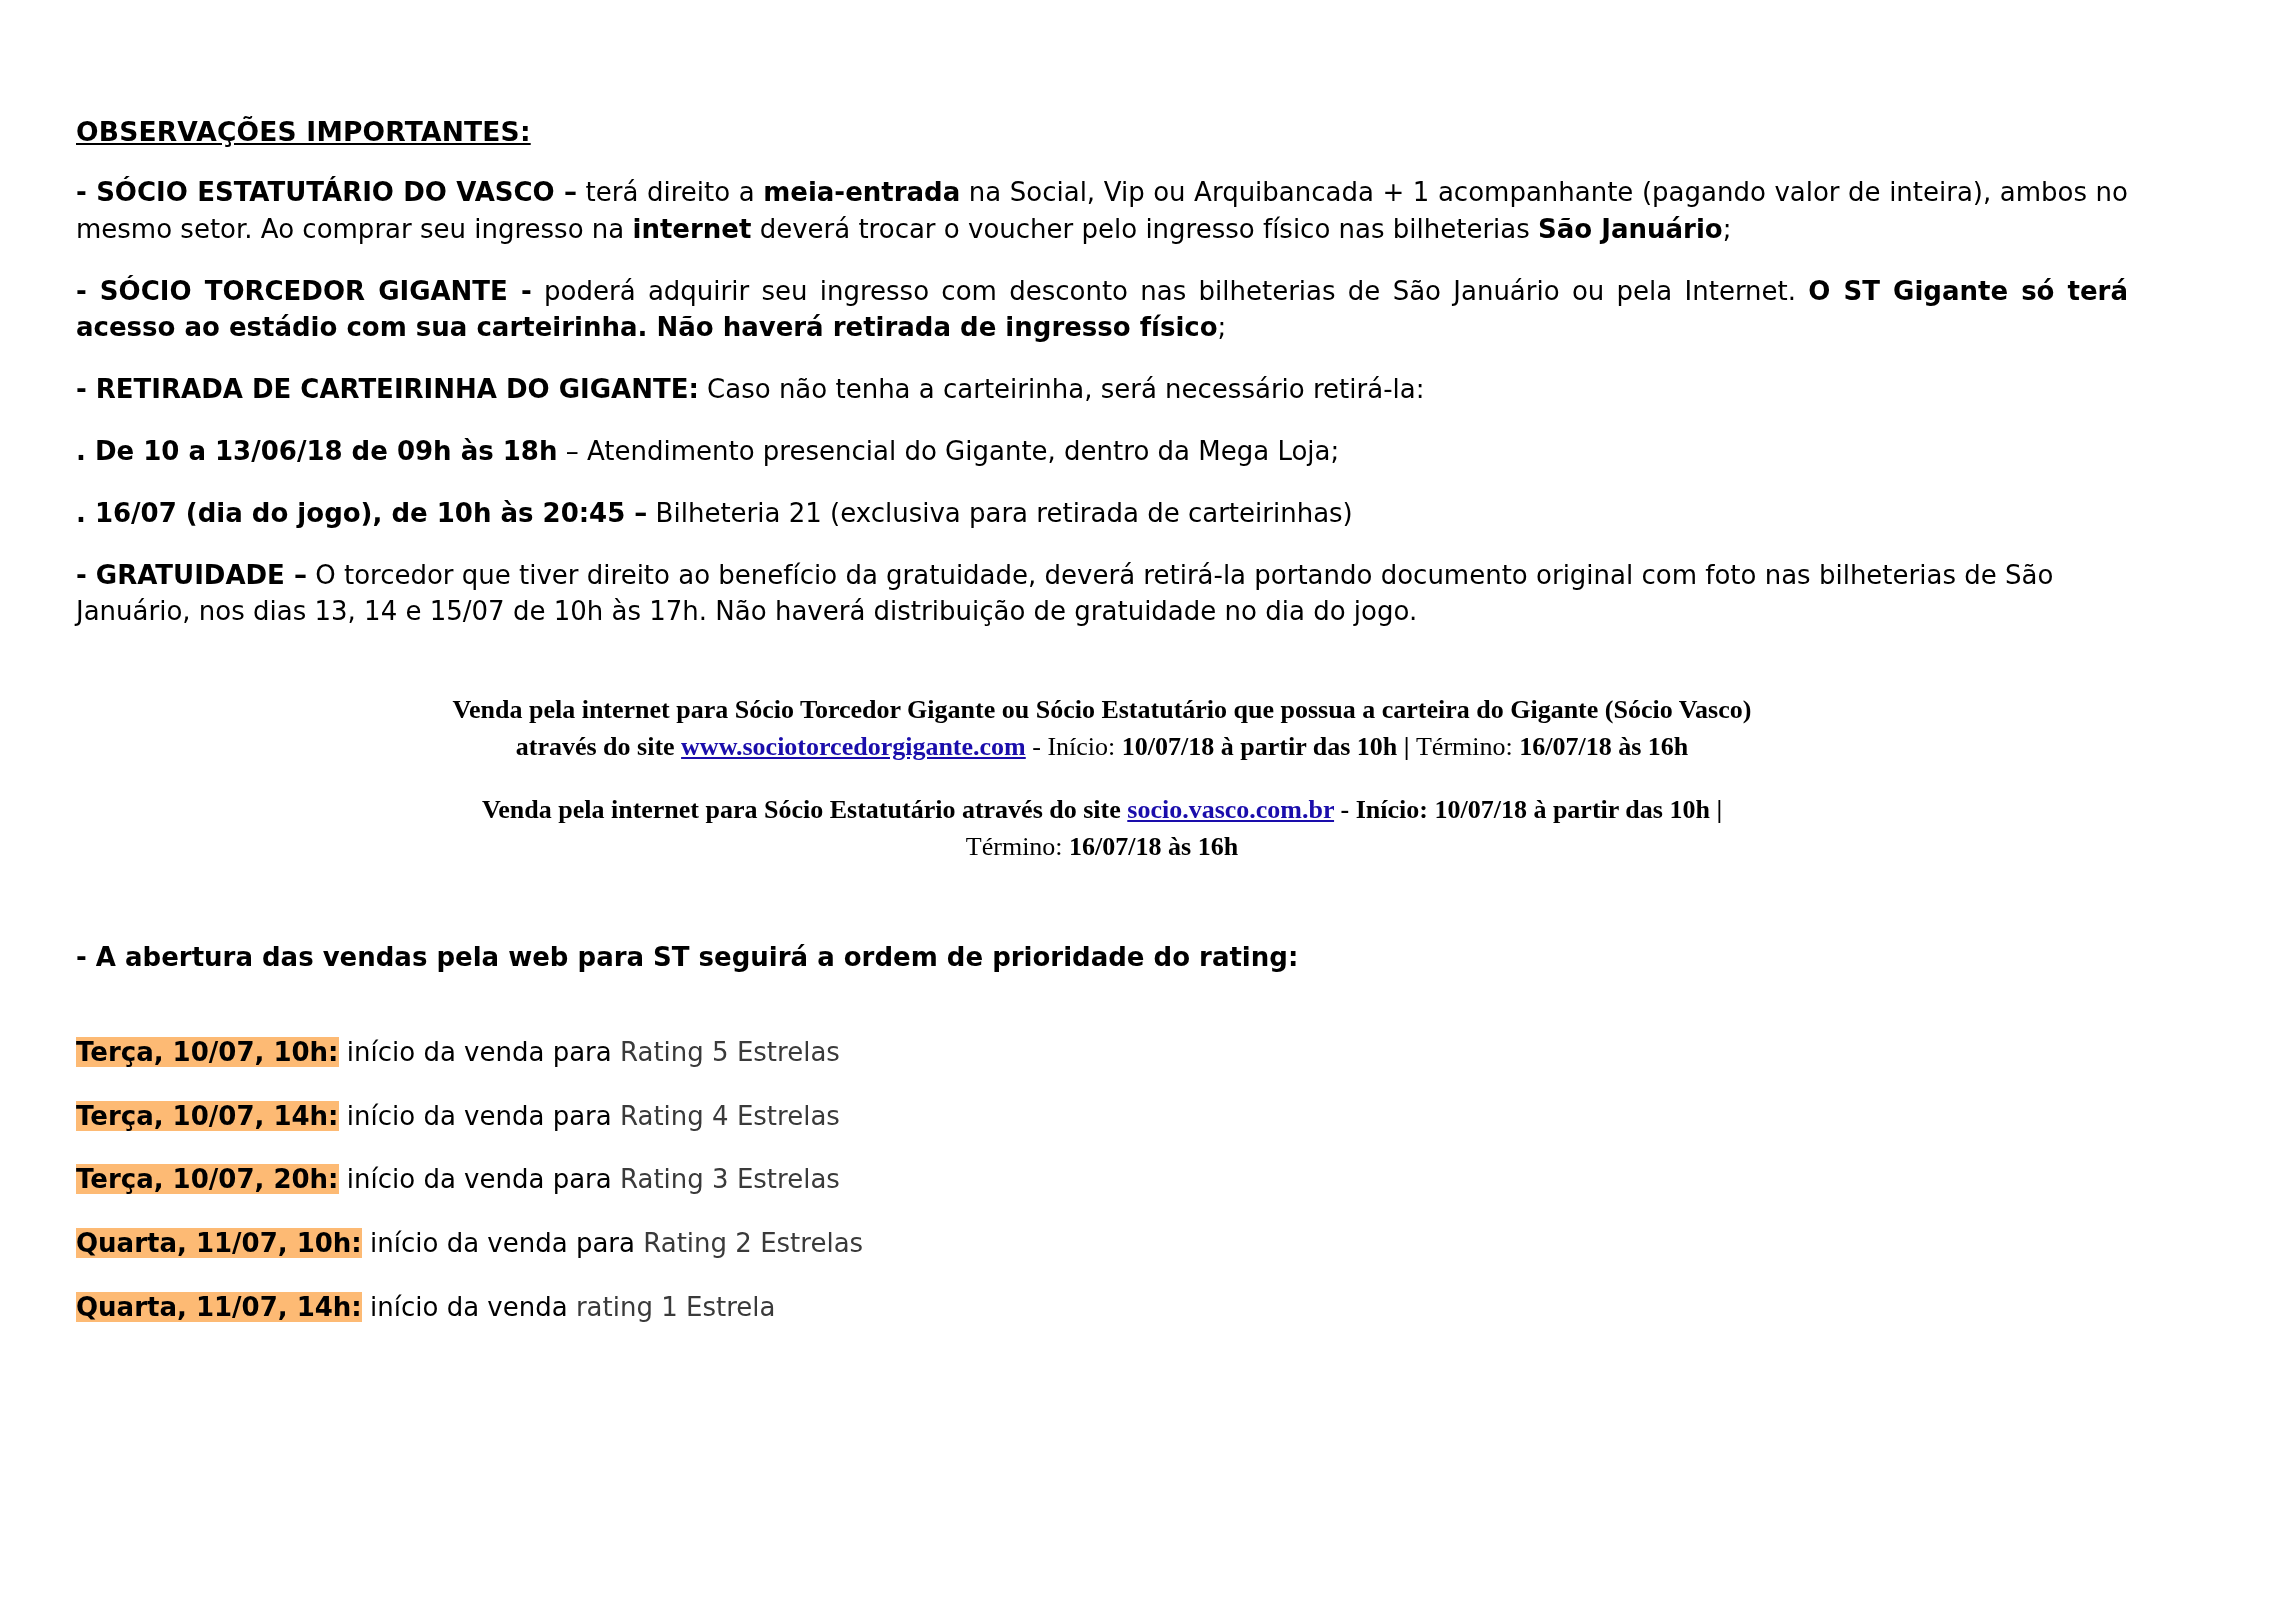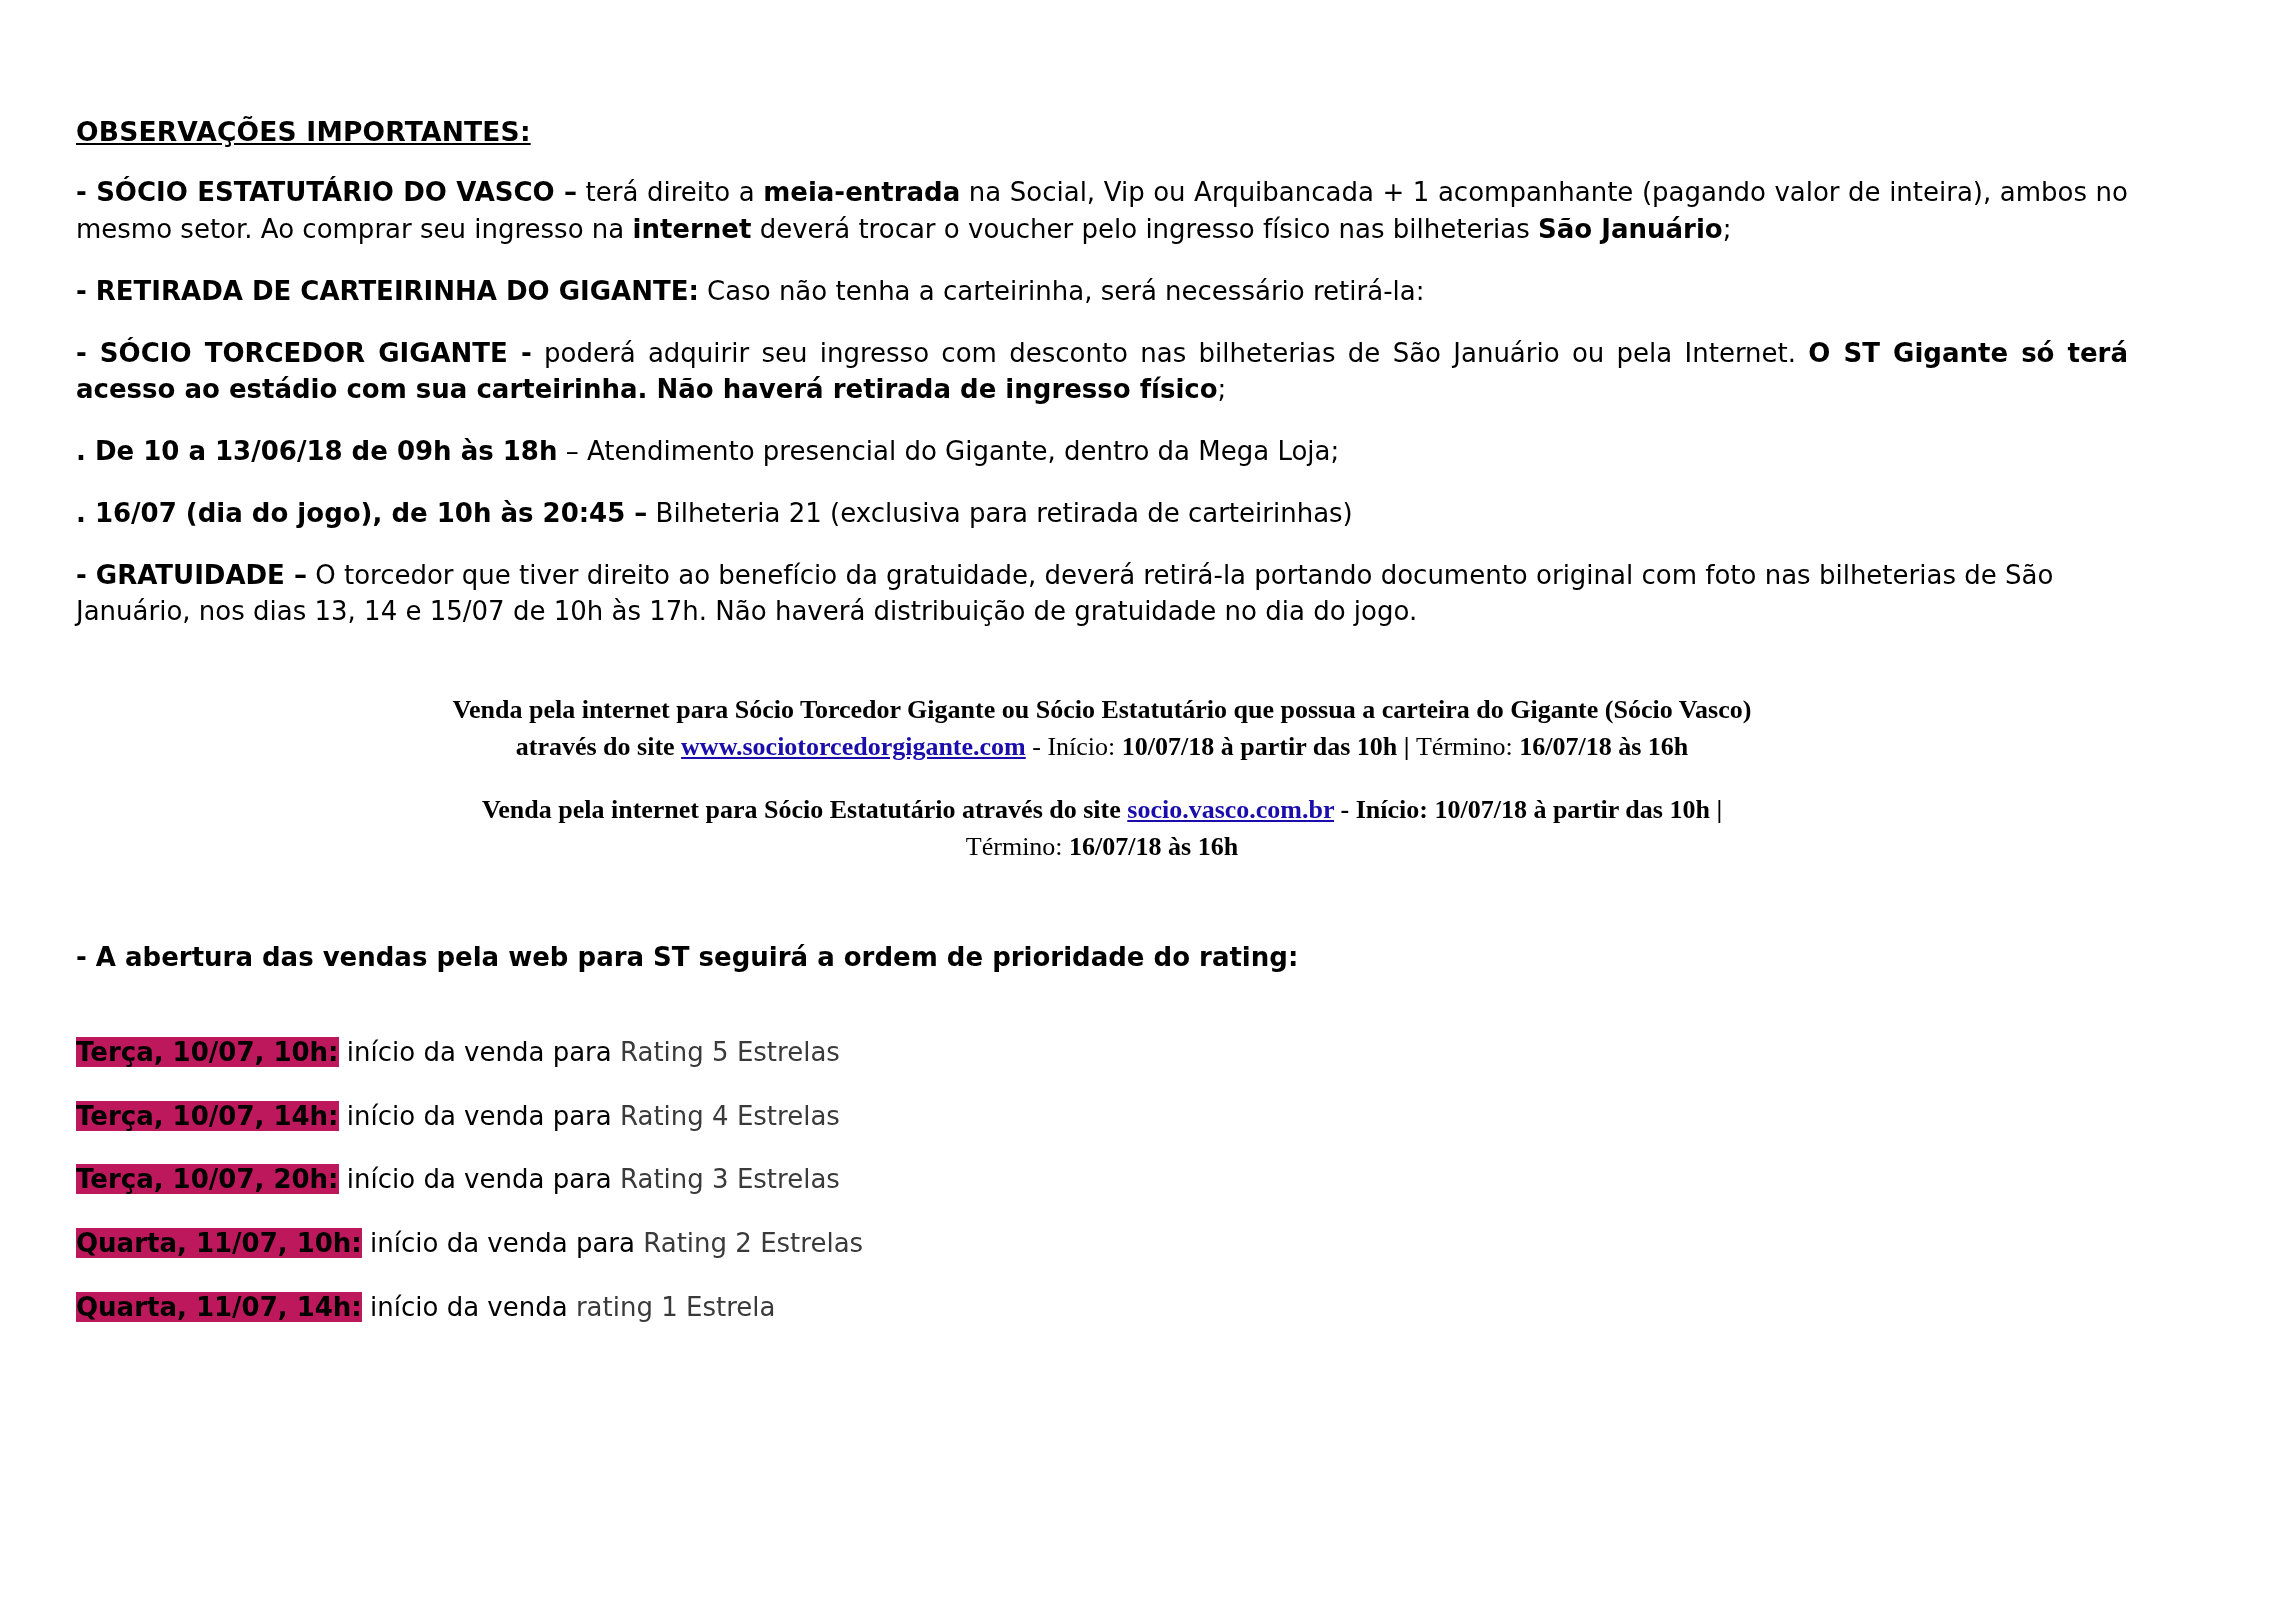--- a/index.html
+++ b/index.html
@@ -69,47 +69,47 @@
   .rating-list {
     margin-top: 59px;
   }
   .rating-row {
     font-size: 26px;
     line-height: 1.4;
     margin-bottom: 27.4px;
     white-space: nowrap;
   }
   .hl {
-    background: #be185d;
+    background: #fdba74;
     font-weight: bold;
   }
   .rating-rest {
     color: #3a3a3a;
   }
   .rating-mid {
     color: #000000;
   }
 </style>
 </head>
 <body>
 
 <div class="page">
 
   <div class="heading">OBSERVAÇÕES IMPORTANTES:</div>
 
   <p class="block">
     <span class="b">- SÓCIO ESTATUTÁRIO DO VASCO –</span><span> terá direito a </span><span class="b">meia-entrada</span><span> na Social, Vip ou Arquibancada + 1 acompanhante (pagando valor de inteira), ambos no mesmo setor. Ao comprar seu ingresso na </span><span class="b">internet</span><span> deverá trocar o voucher pelo ingresso físico nas bilheterias </span><span class="b">São Januário</span><span>;</span>
   </p>
 
+  <p class="block">
+    <span class="b">- SÓCIO TORCEDOR GIGANTE -</span><span> poderá adquirir seu ingresso com desconto nas bilheterias de São Januário ou pela Internet. </span><span class="b">O ST Gigante só terá acesso ao estádio com sua carteirinha. Não haverá retirada de ingresso físico</span><span>;</span>
+  </p>
+
   <p class="block nojust tight">
     <span class="b">- RETIRADA DE CARTEIRINHA DO GIGANTE:</span><span> Caso não tenha a carteirinha, será necessário retirá-la:</span>
-  </p>
-
-  <p class="block">
-    <span class="b">- SÓCIO TORCEDOR GIGANTE -</span><span> poderá adquirir seu ingresso com desconto nas bilheterias de São Januário ou pela Internet. </span><span class="b">O ST Gigante só terá acesso ao estádio com sua carteirinha. Não haverá retirada de ingresso físico</span><span>;</span>
   </p>
   <p class="block nojust tight">
     <span class="b">. De 10 a 13/06/18 de 09h às 18h</span><span> – Atendimento presencial do Gigante, dentro da Mega Loja;</span>
   </p>
   <p class="block nojust gap-small">
     <span class="b">. 16/07 (dia do jogo), de 10h às 20:45 –</span><span> Bilheteria 21 (exclusiva para retirada de carteirinhas)</span>
   </p>
 
   <p class="block nojust">
     <span class="b">- GRATUIDADE –</span><span> O torcedor que tiver direito ao benefício da gratuidade, deverá retirá-la portando documento original com foto nas bilheterias de São Januário, nos dias 13, 14 e 15/07 de 10h às 17h. Não haverá distribuição de gratuidade no dia do jogo.</span>

